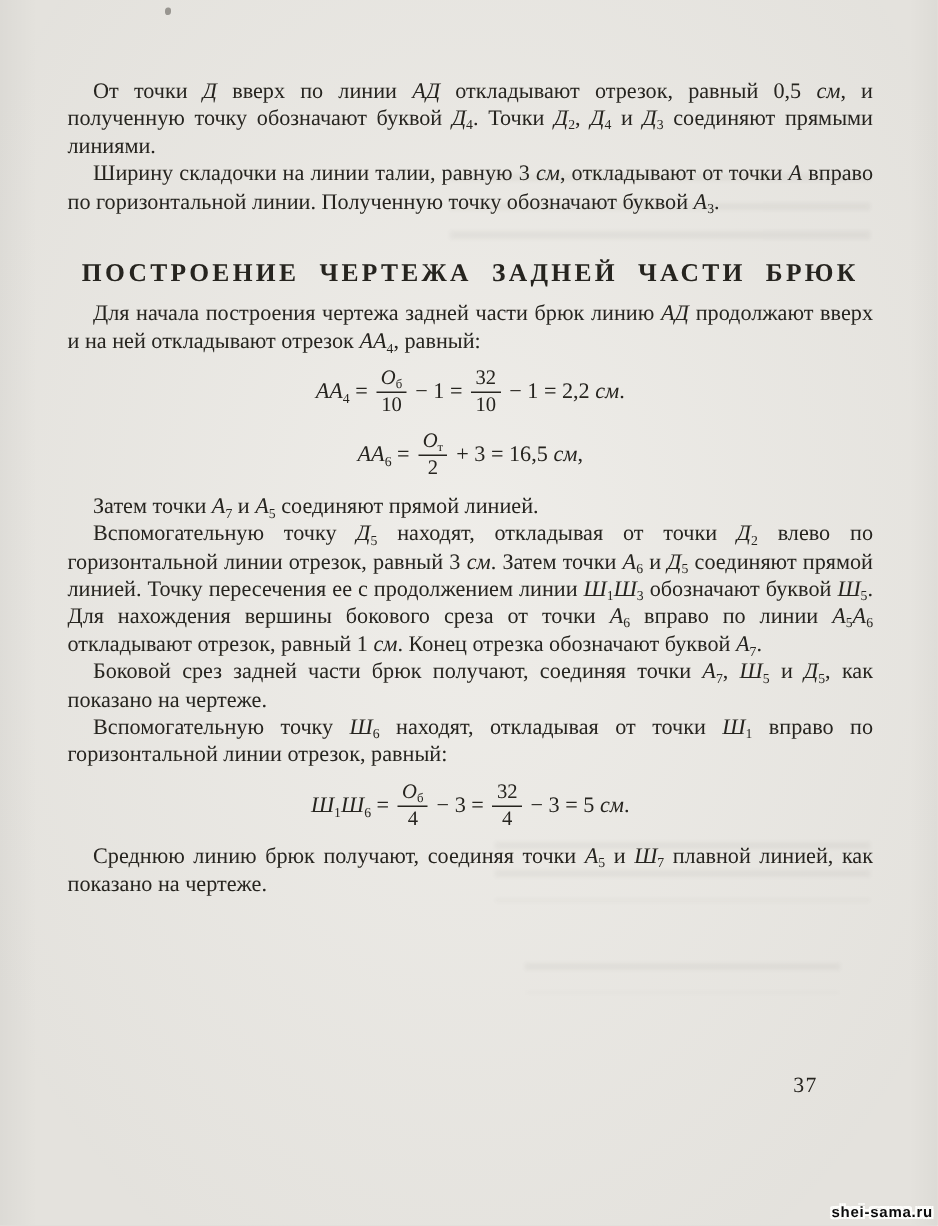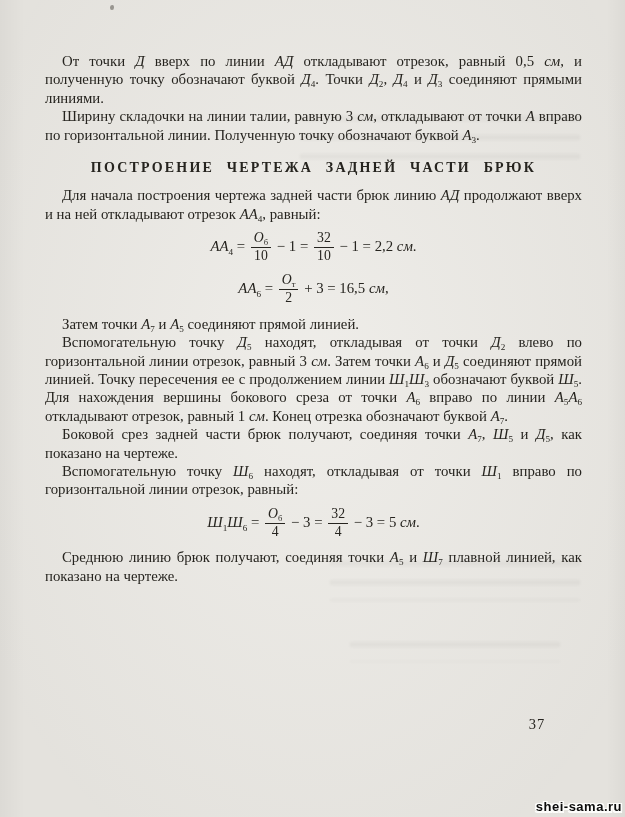--- a/index.html
+++ b/index.html
@@ -21,23 +21,23 @@
   .content{
     position:absolute;
     left:45px; top:52px; width:537px;
     font-size:14.8px;
     line-height:18.4px;
     text-align:justify;
   }
   .content p.p{margin:0;text-indent:17px;}
   .content p.p.noindent{text-indent:0;}
   .content h2.heading{
-    margin:15px 0 9px;
+    margin:29px 0 9px;
     text-align:center;
-    font-size:14px;
+    font-size:17px;
     font-weight:bold;
     letter-spacing:2.2px;
     word-spacing:7px;
     text-indent:0;
   }
   .content p.formula{
     margin:8px 0 9px;
     text-align:center;
     text-indent:0;
     white-space:nowrap;
@@ -59,21 +59,21 @@
     left:522px; top:716px; width:30px;
     font-size:14.5px;
     text-align:center;
     letter-spacing:1px;
   }
   .watermark{
     position:absolute;
     right:3px; bottom:3px;
     font-family:"Liberation Sans","DejaVu Sans",sans-serif;
     font-weight:bold;
-    font-size:13px;
+    font-size:10px;
     letter-spacing:0.5px;
     color:#0b0b0b;
     text-shadow:
       -1.5px -1.5px 0 #fdfdfb, 1.5px -1.5px 0 #fdfdfb,
       -1.5px 1.5px 0 #fdfdfb, 1.5px 1.5px 0 #fdfdfb,
       0 -1.5px 0 #fdfdfb, 0 1.5px 0 #fdfdfb,
       -1.5px 0 0 #fdfdfb, 1.5px 0 0 #fdfdfb;
   }
   .speck{
     position:absolute;

